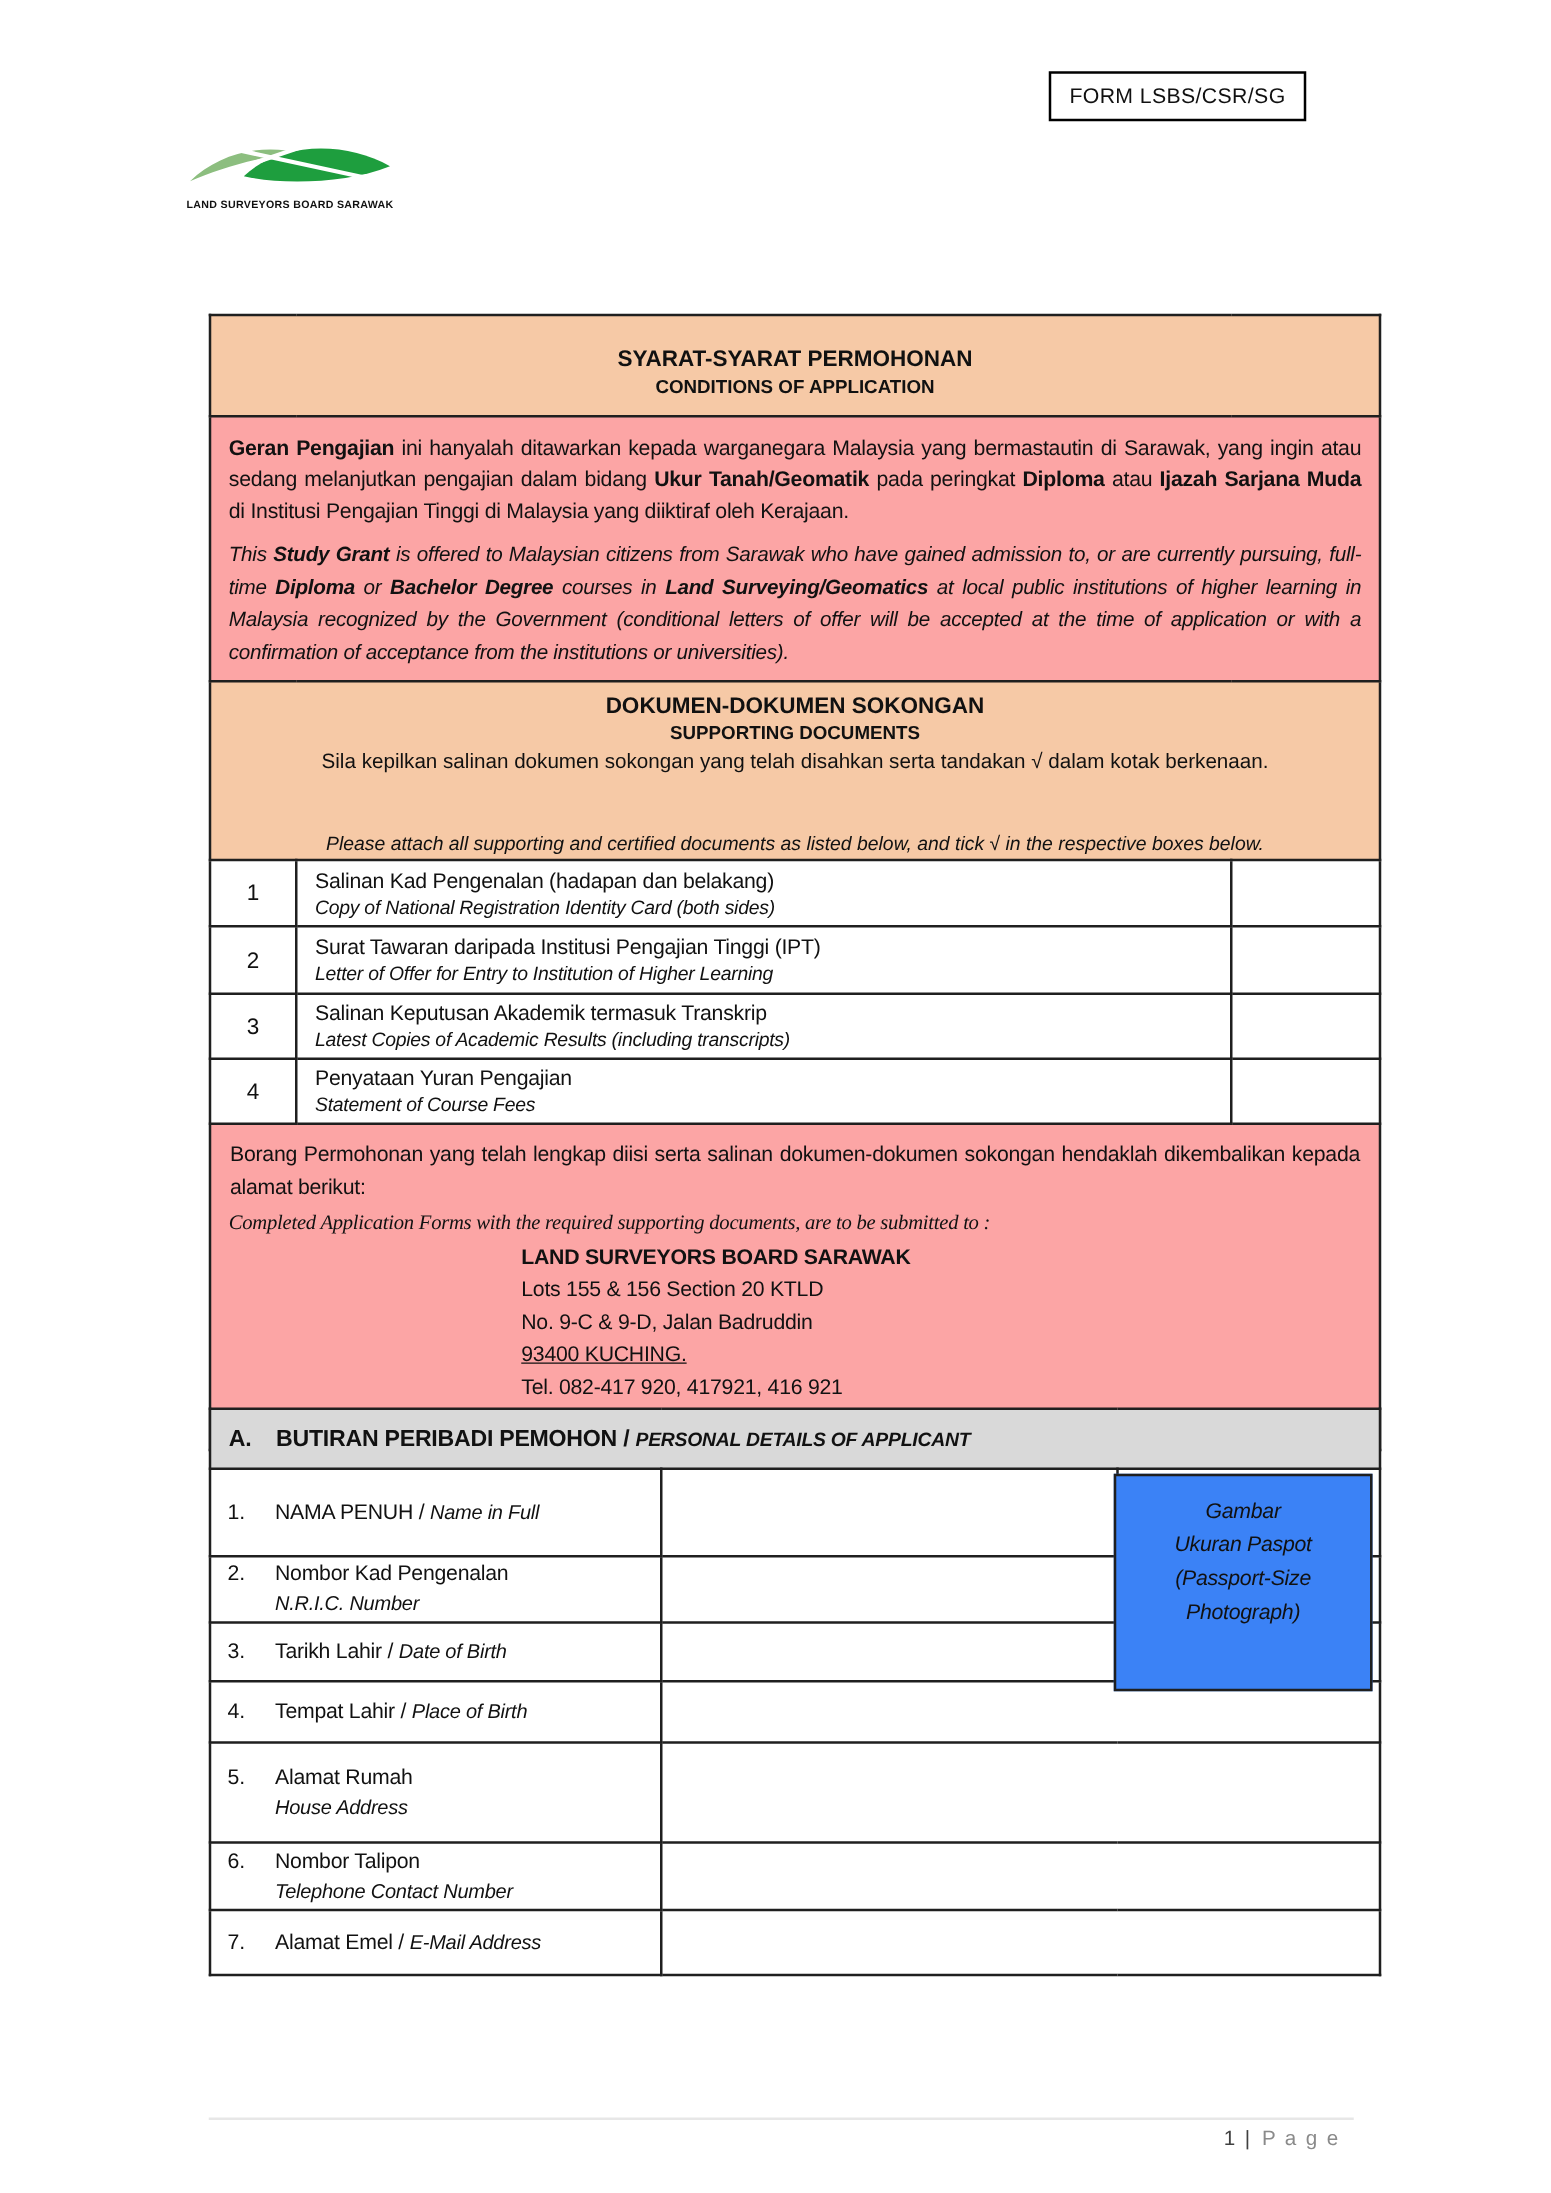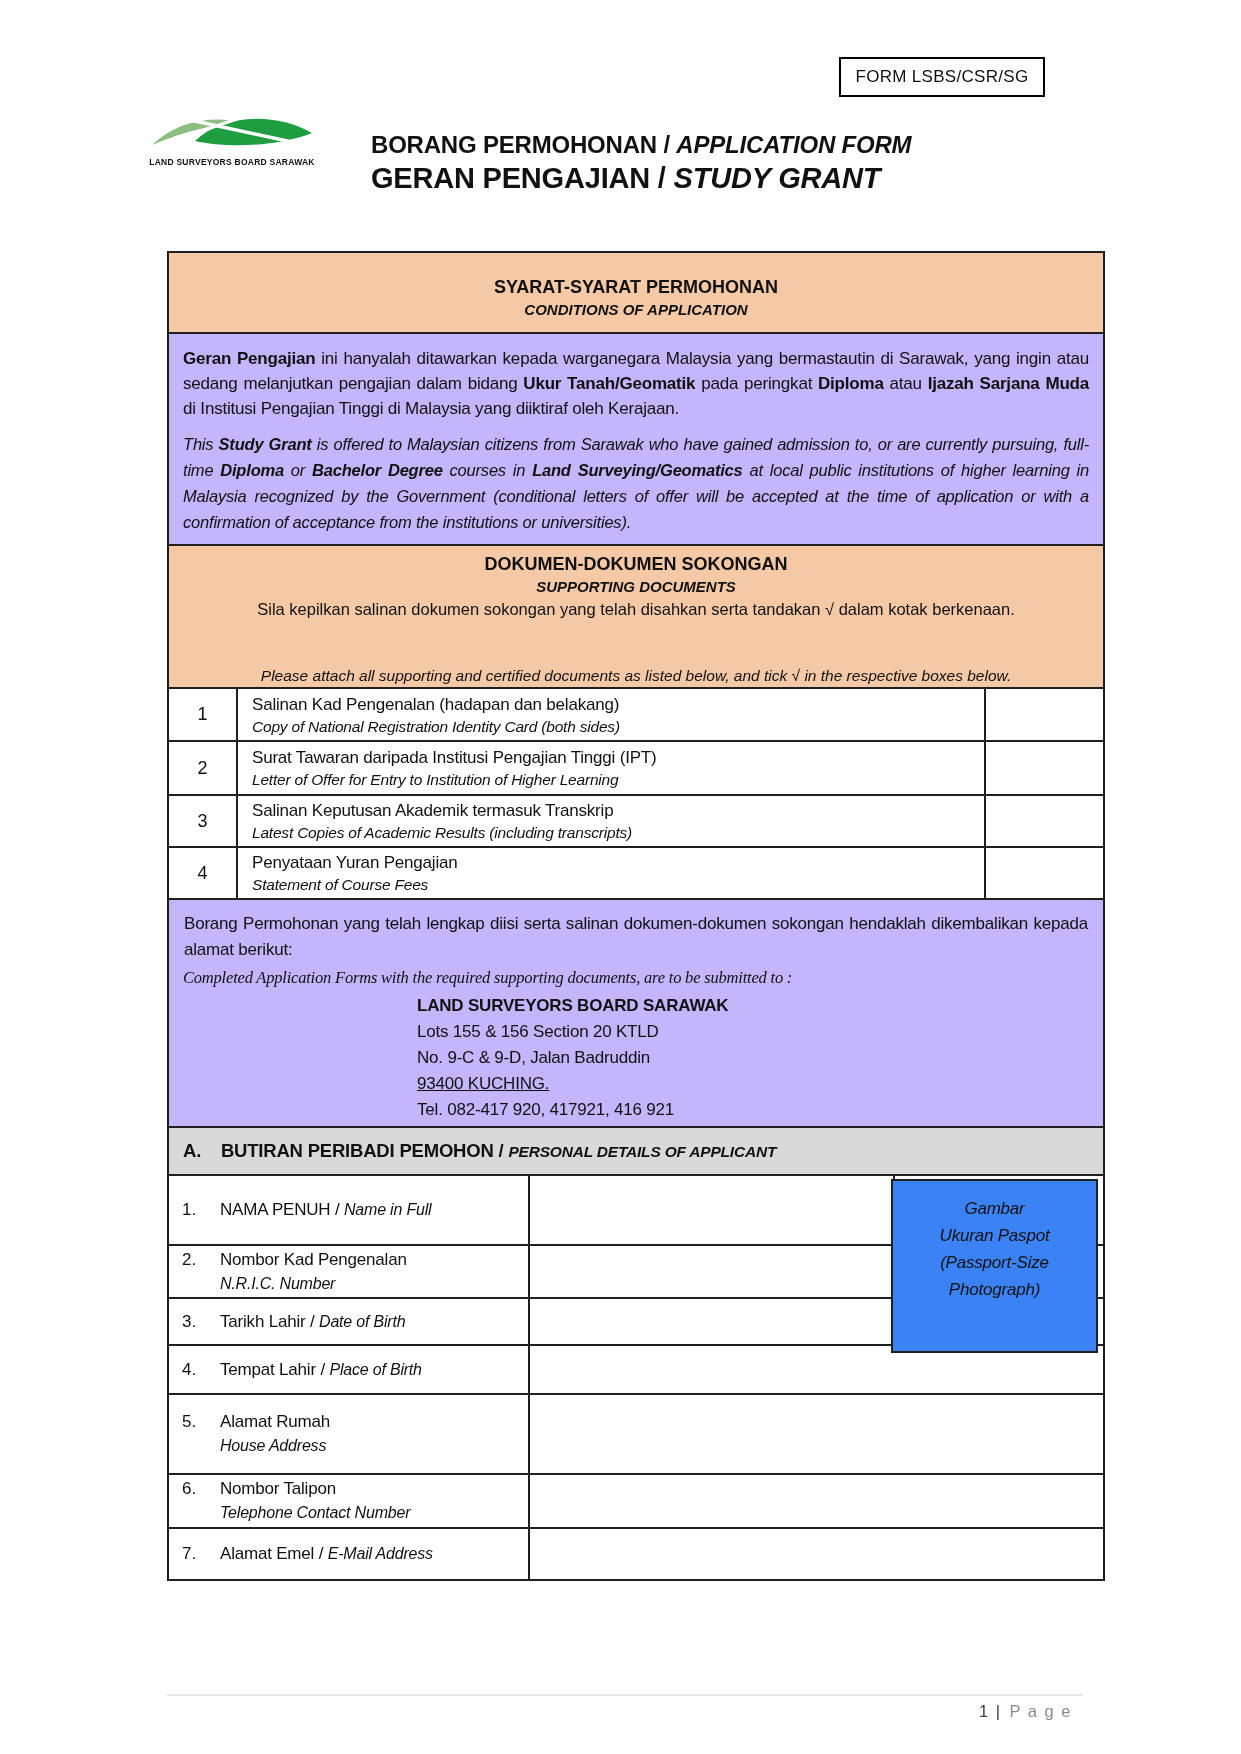--- a/index.html
+++ b/index.html
@@ -26,25 +26,25 @@
   .t2 { font-size:29px; font-weight:bold; line-height:36px; letter-spacing:-0.2px; }
 
   table { border-collapse:collapse; table-layout:fixed; }
   .main-table, .personal-table { position:absolute; left:167px; width:936px; }
   .main-table { top:251px; }
   .personal-table { top:1126px; }
   .main-table td, .personal-table td { border:2px solid #1f1f1f; box-sizing:border-box; padding:0; vertical-align:middle; }
 
   .peach { background:#F6C9A6; text-align:center; }
   .hdr-my { font-size:18px; font-weight:bold; line-height:24px; }
-  .hdr-en { font-size:15px; font-weight:bold; font-style:italic; line-height:21px; }
+  .hdr-en { font-size:15px; font-weight:bold; line-height:21px; }
   .instr-my { font-size:16.5px; line-height:24px; }
   .instr-en { font-size:15.5px; font-style:italic; line-height:22px;margin-top:44px; }
 
-  .body-cell { background:#c4b5fd; padding:8px 14px !important; vertical-align:top !important; }
+  .body-cell { background:#fca5a5; padding:8px 14px !important; vertical-align:top !important; }
   .para-my { margin:4px 0 10px 0; font-size:17px; line-height:25px; text-align:justify; letter-spacing:-0.2px; }
   .para-en { margin:8px 0 0 0; font-size:16.5px; line-height:26px; text-align:justify; font-style:italic; letter-spacing:-0.2px; }
 
   .num { text-align:center; font-size:18px; }
   .doc-text { padding:3px 10px 3px 14px !important; }
   .doc-my { font-size:17px; line-height:23px; letter-spacing:-0.2px; }
   .doc-en { font-size:15.5px; font-style:italic; line-height:21px; letter-spacing:-0.2px; }
 
   .app-body { padding:10px 14px !important; }
   .app-my { margin:1px; font-size:17px; line-height:26px; text-align:justify; letter-spacing:-0.2px; }
@@ -86,24 +86,20 @@
   <div class="logo-wrap">
     <svg width="166" height="42" viewBox="0 0 166 42">
       <path d="M3 35 C 26 13, 60 4, 93 13 C 66 13, 28 24, 3 35 Z" fill="#8CBE7F"></path>
       <path d="M46 31 C 74 4, 126 2, 163 23 C 128 37, 76 38, 46 31 Z" fill="#1E9E3E"></path>
       <line x1="8" y1="36" x2="100" y2="5" stroke="#ffffff" stroke-width="3.4"></line>
       <line x1="27" y1="7" x2="152" y2="34" stroke="#ffffff" stroke-width="3.4"></line>
     </svg>
     <div class="logo-caption">LAND SURVEYORS BOARD SARAWAK</div>
   </div>
 
-  <div class="title-wrap">
-    <div class="t1"><span class="b">BORANG PERMOHONAN</span><span class="b"> / </span><span class="b i">APPLICATION FORM</span></div>
-    <div class="t2"><span class="b">GERAN PENGAJIAN</span><span class="b"> / </span><span class="b i">STUDY GRANT</span></div>
-  </div>
 
   <table class="main-table">
     <colgroup>
         <col style="width:69px">
         <col style="width:748px">
         <col style="width:119px">
       </colgroup>
 
     <tbody>
         <tr style="height:81px">

